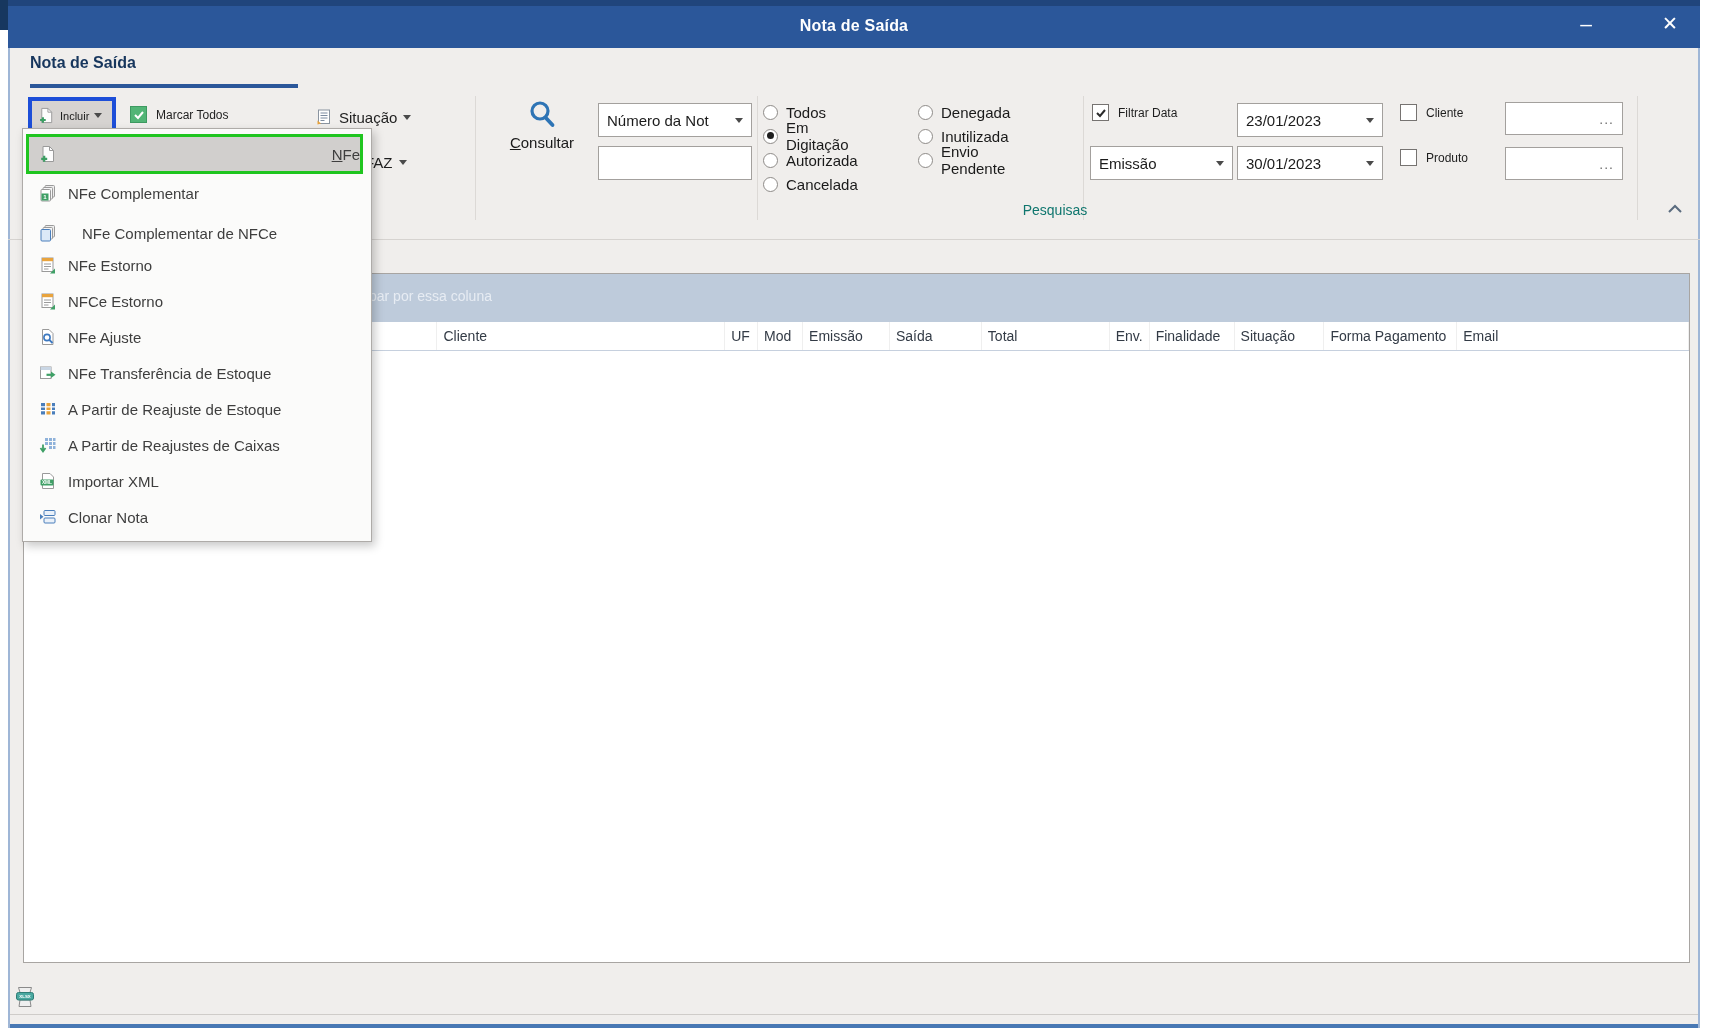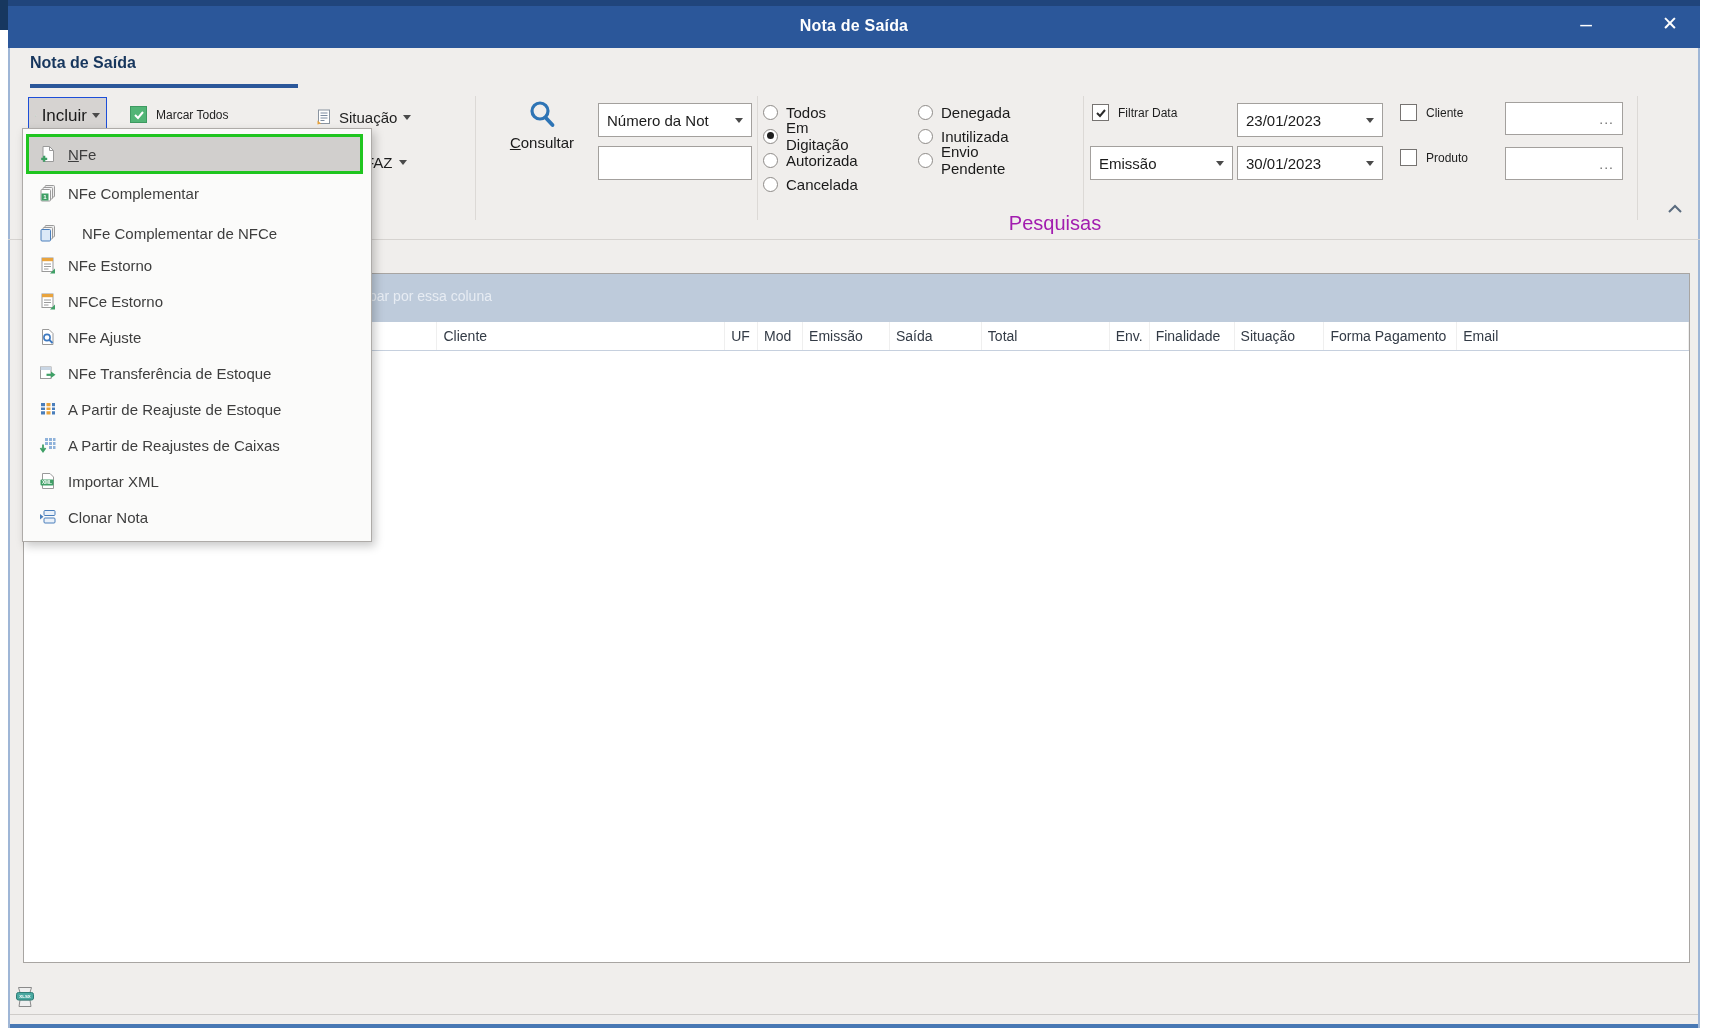--- a/index.html
+++ b/index.html
@@ -21,22 +21,22 @@
   #btn-close{left:1640px;font-size:19px;}
 
   
   #tab-label{left:22px;top:54px;height:28px;font-size:16px;font-weight:bold;color:#17365D;}
   #tab-underline{left:22px;top:84px;width:268px;height:4px;background:#2B579A;}
 
   
   #ribbon{left:0;top:90px;width:1692px;height:150px;border-bottom:1px solid #D6D3D0;box-sizing:border-box;}
   .vsep{top:6px;width:1px;height:124px;background:#DCD9D6;}
   .btn-flat{display:flex;align-items:center;gap:6px;font-size:15px;color:#1E1E1E;}
-  #btn-incluir{left:20px;top:7px;width:79px;height:37px;background:#D6D3D1;border:1px solid #1d4ed8;
-               box-sizing:border-box;padding:0 6px;display:flex;align-items:center;gap:5px;font-size:17px;color:#1A1A1A;}
+  #btn-incluir{left:20px;top:7px;width:88px;height:37px;background:#D6D3D1;border:4px solid #1d4ed8;
+               box-sizing:border-box;padding:0 6px;display:flex;align-items:center;gap:5px;font-size:11px;color:#1A1A1A;}
   .arr{width:0;height:0;border-left:4px solid transparent;border-right:4px solid transparent;
        border-top:5px solid #4A4A4A;display:inline-block;}
   .check-row{display:flex;align-items:center;gap:9px;font-size:12px;color:#1E1E1E;}
   .cb{width:17px;height:17px;background:#fff;border:1px solid #767371;box-sizing:border-box;
       display:flex;align-items:center;justify-content:center;}
   .cb svg{display:none;}
   .cb.checked svg{display:block;}
   .cb.green{background:#52B576;border-color:#3E9A61;}
   #row-marcar{left:122px;top:16px;}
   #btn-averbacao{left:307px;top:14px;height:26px;}
@@ -57,21 +57,21 @@
   #combo-datefrom{left:1229px;top:13px;width:146px;height:34px;}
   #combo-emissao{left:1082px;top:56px;width:143px;height:34px;}
   #combo-dateto{left:1229px;top:56px;width:146px;height:34px;gap:39px;}
   #row-cliente{left:1392px;top:14px;}
   #row-produto{left:1392px;top:59px;}
   .lookup{background:#fff;border:1px solid #A3A09D;box-sizing:border-box;display:flex;align-items:center;
           justify-content:flex-end;padding:0 8px;font-size:14px;color:#6F6F6F;letter-spacing:1px;}
   #lookup-cliente{left:1497px;top:12px;width:118px;height:33px;}
   #lookup-produto{left:1497px;top:57px;width:118px;height:33px;}
   #chevron-btn{left:1652px;top:106px;width:30px;height:26px;display:flex;align-items:center;justify-content:center;}
-  #group-caption{left:897px;top:122px;width:300px;text-align:center;font-size:20px;color:#a21caf;}
+  #group-caption{left:897px;top:112px;width:300px;text-align:center;font-size:14px;color:#0f766e;}
 
   
   #grid{left:15px;top:273px;width:1667px;height:690px;background:#FFFFFF;border:1px solid #A8A5A2;box-sizing:border-box;}
   #group-panel{left:0;top:0;width:100%;height:48px;background:#BECBDB;}
   #group-panel-text{left:345px;top:14px;font-size:14px;color:#E7ECF3;}
   #grid-header{left:0;top:48px;width:100%;height:29px;display:flex;border-bottom:1px solid #C6D0DE;box-sizing:border-box;}
   .hcell{height:100%;box-sizing:border-box;border-right:1px solid #EFEFEF;display:flex;align-items:center;
          padding-left:6px;font-size:14px;color:#333B46;white-space:nowrap;overflow:hidden;}
   #grid-empty{left:0;top:362px;width:100%;text-align:center;font-size:14px;color:#9C9C9C;}
 
@@ -79,21 +79,21 @@
   #status-line{left:2px;top:1014px;width:1688px;height:1px;background:#CFCCC9;}
   #status-icon{left:4px;top:984px;width:26px;height:26px;}
 
   
   #menu{left:14px;top:128px;width:350px;height:414px;background:#FBFBFA;border:1px solid #AEABA8;
         box-sizing:border-box;box-shadow:3px 4px 9px rgba(0,0,0,.22);z-index:50;}
   .menu-item{position:absolute;left:1px;width:346px;height:36px;display:flex;align-items:center;
              font-size:15px;color:#3E3E3E;}
   .menu-item .mi-icon{width:18px;height:18px;margin-left:15px;flex:0 0 18px;}
   .menu-item .mi-label{margin-left:11px;}
-  .menu-item.selected{left:3px;width:337px;height:40px;border:3px solid #1FC51F;background:#D1CFCD;box-sizing:border-box;}
+  .menu-item.selected{left:3px;width:337px;height:40px;border:3px solid #1FC51F;background:#D1CFCD;box-sizing:border-box;justify-content:space-between;}
   .menu-item.selected .mi-icon{margin-left:10px;}
   u{text-decoration:underline;}
 </style>
 </head>
 <body>
 
 <div class="abs" id="bg-frag"></div>
 
 <div class="abs" id="window">
 

